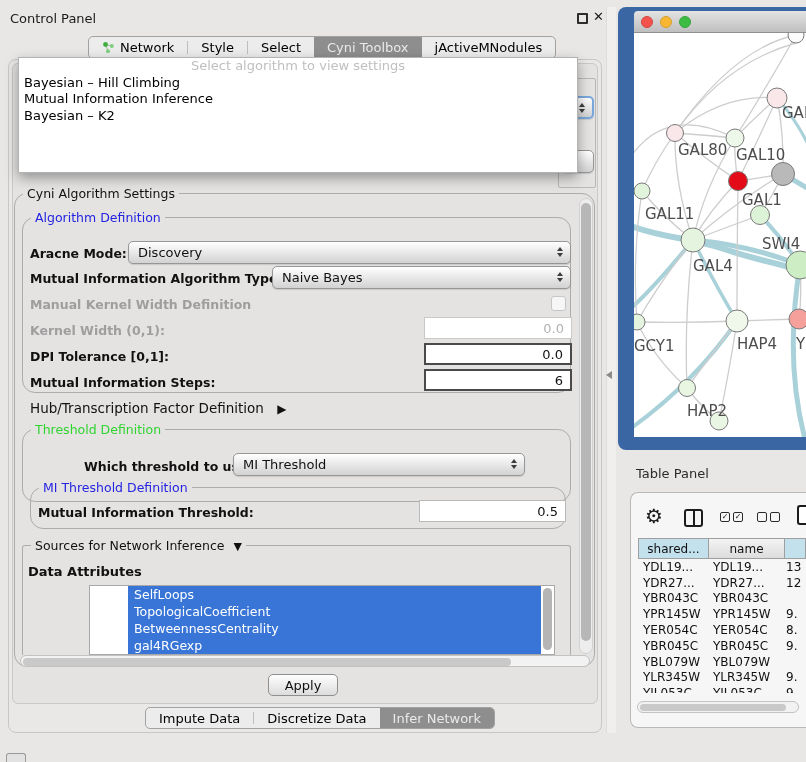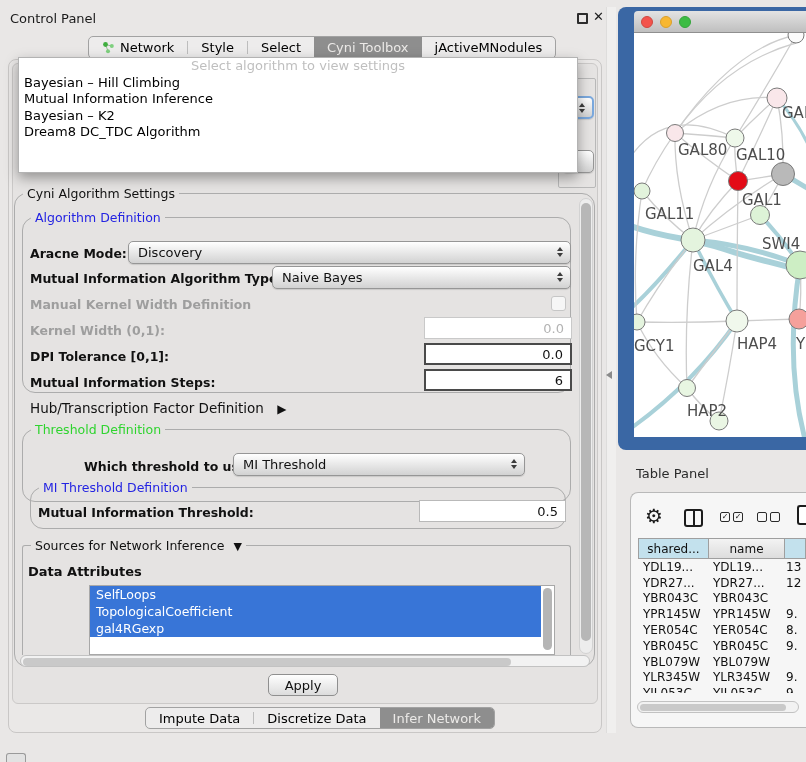--- a/index.html
+++ b/index.html
@@ -48,21 +48,21 @@
   .tabsep { width:1px; background:#bdbdbd; margin:4px 0; }
 
   
   #algo-popup { position:absolute; left:18px; top:57px; width:560px; height:116px; background:#fff;
                 border:1px solid #b3b3b3; box-shadow:0 5px 12px rgba(0,0,0,.35); z-index:9; }
   .popup-placeholder { text-align:center; color:#bfbfbf; height:17px; font-size:13px; }
   .popup-item { padding-left:5px; height:16.3px; font-size:13px; color:#000; }
 
   
   #attr-list { position:absolute; left:89px; top:585px; width:466px; height:70px;
-               background:#fff; border:1px solid #a8a8a8; overflow:hidden; }
+               background:#fff; border:1px solid #a8a8a8; overflow:hidden;padding-left:38px; }
   .attr-item { background:#3875d7; color:#fff; height:17px; line-height:17px;
                padding-left:6px; font-size:12.5px; width:calc(100% - 13px); }
   #attr-list .thumb { position:absolute; right:2px; top:2px; width:9px; height:62px;
                       background:#b5b5b5; border-radius:5px; }
 
   
   .push-btn { position:absolute; border:1px solid #8f8f8f; border-radius:5px;
               background:linear-gradient(#fefefe,#dcdcdc); display:flex; align-items:center;
               justify-content:center; font-size:13px; }
 
@@ -128,21 +128,20 @@
       <i class="dn"></i>
     </span>
 </div>
 <div class="combo" style="left:562px;top:150px;width:32px;padding-left:2px;"></div>
 
 <div id="algo-popup">
   <div class="popup-placeholder">Select algorithm to view settings</div>
   <div class="popup-item">Bayesian – Hill Climbing</div>
   <div class="popup-item">Mutual Information Inference</div>
   <div class="popup-item">Bayesian – K2</div>
-  <div class="popup-item">Dream8 DC_TDC Algorithm</div>
 </div>
 
 <div class="group" style="left:14px;top:193px;width:581px;height:474px;">
   <span class="glabel">Cyni Algorithm Settings</span>
 </div>
 <div class="vscroll" style="left:579px;top:198px;width:14px;height:456px;">
   <div class="thumb" style="top:4px;height:438px;"></div>
 </div>
 
 <div class="group" style="left:22px;top:217px;width:549px;height:176px;">
@@ -206,20 +205,21 @@
   <span class="glabel">
     <span>Sources for Network Inference</span>
     <span style="font-size:11px;margin-left:5px;">▼</span>
   </span>
 </div>
 <div class="abs bold" style="left:28px;top:564px;font-size:13px;">Data Attributes</div>
 
 <div id="attr-list">
   <div class="attr-item">SelfLoops</div>
   <div class="attr-item">TopologicalCoefficient</div>
+  <div class="attr-item">BetweennessCentrality</div>
   <div class="attr-item">gal4RGexp</div>
   <div class="thumb"></div>
 </div>
 
 <div class="hscroll" style="left:20px;top:655px;width:570px;height:12px;">
   <div class="thumb" style="left:2px;top:1.5px;width:488px;height:8px;"></div>
 </div>
 
 <div class="push-btn" style="left:268px;top:674px;width:70px;height:22px;">Apply</div>
 

